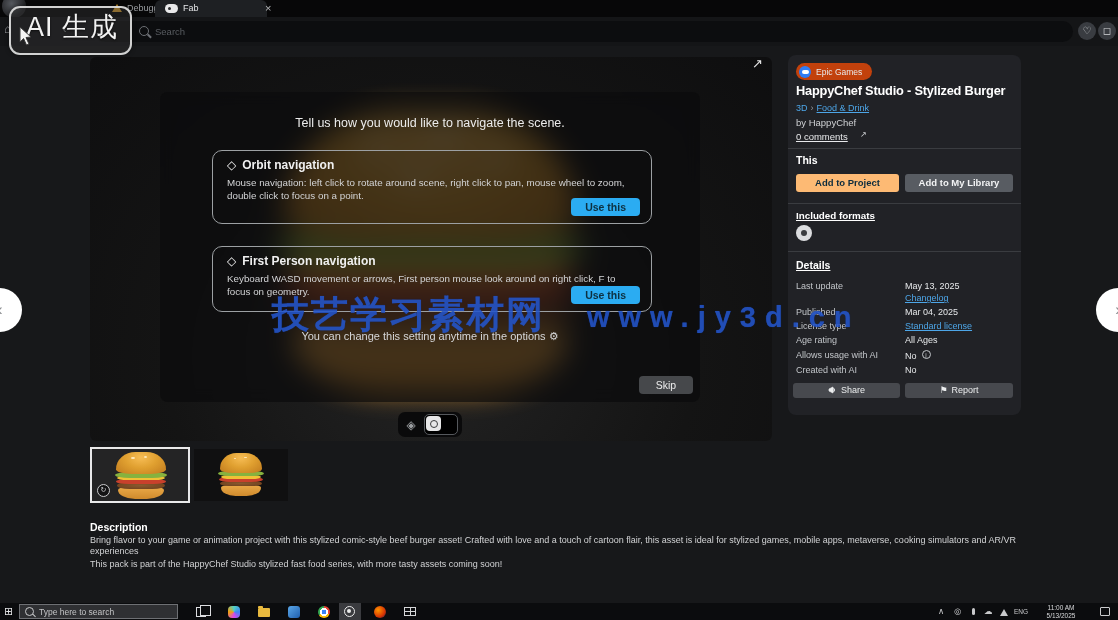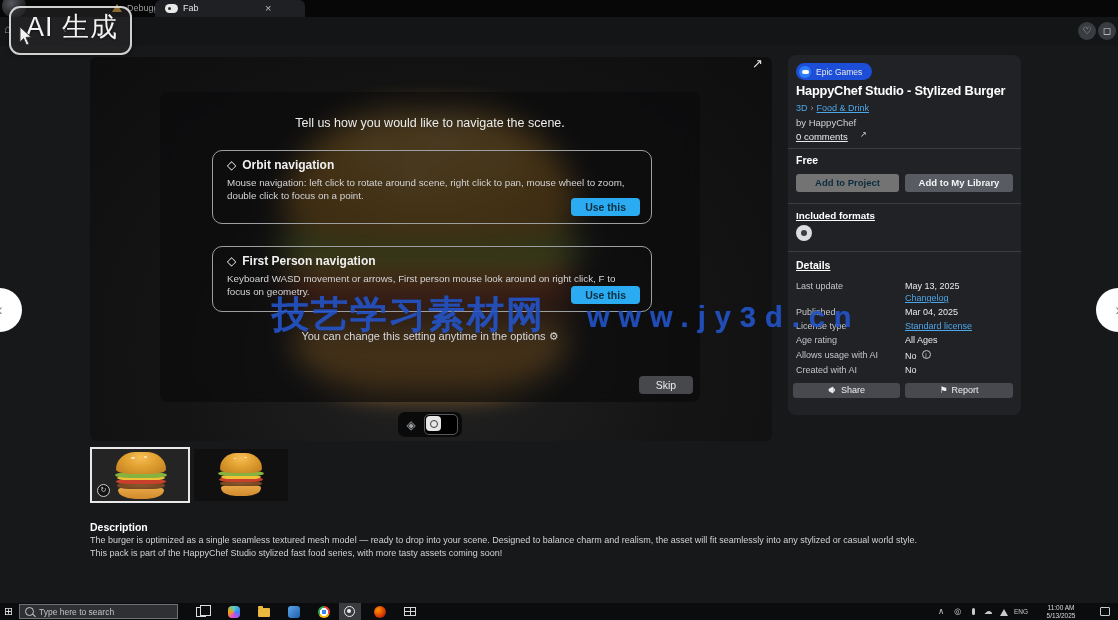--- a/index.html
+++ b/index.html
@@ -9,21 +9,21 @@
     font-family:"Liberation Sans","DejaVu Sans",sans-serif;
     -webkit-font-smoothing:antialiased;
   }
   .abs{position:absolute;}
 
   
   .tabstrip{left:0;top:0;width:1118px;height:17px;background:#070708;z-index:10;}
   .app-logo{left:2px;top:-6px;width:24px;height:24px;border-radius:50%;background:radial-gradient(circle at 40% 40%,#55585e,#232427 65%);}
   .warn-tri{left:112px;top:4px;width:0;height:0;border-left:5px solid transparent;border-right:5px solid transparent;border-bottom:8px solid #e0a432;}
   .tab1-label{left:127px;top:3px;font-size:9px;color:#9a9da1;}
-  .tab2{left:155px;top:0;width:150px;height:17px;background:#1e2023;border-radius:6px 6px 0 0;z-index:11;}
+  .tab2{left:155px;top:0;width:112px;height:17px;background:#1e2023;border-radius:6px 6px 0 0;z-index:11;}
   .fab-logo{left:10px;top:4px;width:13px;height:9px;background:#e9e9ea;border-radius:5px;}
   .fab-logo:after{content:"";position:absolute;left:3px;top:3px;width:3px;height:3px;border-radius:50%;background:#2c2d30;}
   .tab2-label{left:28px;top:3px;font-size:9px;color:#e4e5e7;}
   .tab-close{left:110px;top:2px;font-size:11px;color:#b6b8bb;line-height:12px;}
   .toolbar{left:0;top:17px;width:1118px;height:29px;background:#141517;z-index:10;}
   .home-glyph{left:4px;top:5px;font-size:12px;color:#9a9da1;}
   .back-glyph{left:62px;top:3px;font-size:14px;color:#8d9094;}
   .search-pill{left:95px;top:4px;width:978px;height:21px;background:#0c0d0f;border-radius:11px;}
   .search-mag{left:44px;top:5px;width:8px;height:8px;border:1.6px solid #6d7075;border-radius:50%;}
   .search-mag:after{content:"";position:absolute;left:7px;top:8px;width:5px;height:1.6px;background:#6d7075;transform:rotate(45deg);}
@@ -64,36 +64,36 @@
   .vctrl{left:398px;top:412px;width:64px;height:25px;background:#0a0a0b;border-radius:7px;z-index:4;display:flex;align-items:center;gap:4px;padding:0 4px;box-sizing:border-box;}
   .vctrl-dia{width:18px;height:18px;color:#9b9ea1;font-size:12px;text-align:center;line-height:18px;}
   .vtoggle{width:32px;height:19px;background:#000;border:1px solid #55585c;border-radius:5px;position:relative;}
   .vknob{position:absolute;left:1px;top:1px;width:15px;height:15px;background:#e7e7e8;border-radius:4px;}
   .vknob:after{content:"";position:absolute;left:3.5px;top:3.5px;width:8px;height:8px;border:1.4px solid #3a3b3d;border-radius:50%;box-sizing:border-box;}
 
   .car-circle{top:288px;width:44px;height:44px;border-radius:50%;background:#ffffff;z-index:6;color:#8b8d90;font-size:16px;text-align:center;line-height:44px;}
 
   
   .sidebar{left:788px;top:55px;width:233px;height:360px;background:#212226;border-radius:8px;z-index:2;}
-  .chip{left:8px;top:8px;height:17px;background:#1d4ed8;border-radius:9px;display:flex;align-items:center;gap:5px;padding:0 10px 0 3px;}
+  .chip{left:8px;top:8px;height:17px;background:#c2410c;border-radius:9px;display:flex;align-items:center;gap:5px;padding:0 10px 0 3px;}
   .chip-ico{width:12px;height:12px;border-radius:50%;background:#2f7df6;position:relative;}
   .chip-ico:after{content:"";position:absolute;left:2.5px;top:4px;width:7px;height:4px;background:#fff;border-radius:3px;}
   .chip-label{font-size:8.5px;color:#e8e9ea;}
   .sb-title{left:8px;top:28px;width:222px;font-size:12.8px;font-weight:bold;color:#fff;letter-spacing:-.2px;}
   .sb-crumb{left:8px;top:48px;font-size:9px;}
   .crumb-link{color:#4da6e8;}
   .crumb-leaf{color:#4da6e8;text-decoration:underline;}
   .crumb-sep{color:#9a9da0;margin:0 3px;}
   .sb-seller{left:8px;top:62px;font-size:9.5px;color:#cfd1d4;}
   .sb-comments{left:8px;top:76px;font-size:9.5px;color:#e8e9eb;text-decoration:underline;}
   .sb-ext{left:72px;top:75px;font-size:8px;color:#cfd1d4;}
   .sb-div{left:0;width:233px;height:1px;background:#3a3c40;}
   .sb-free{left:8px;top:99px;font-size:10.5px;font-weight:bold;color:#fff;}
   .sb-btn{top:119px;height:18px;border-radius:3px;font-size:9.5px;font-weight:bold;text-align:center;line-height:18px;}
-  .btn-blue{left:8px;width:103px;background:#737373;color:#0b2b3d;}
+  .btn-blue{left:8px;width:103px;background:#fdba74;color:#0b2b3d;}
   .btn-gray{left:117px;width:108px;background:#585c62;color:#f2f3f4;}
   .sb-h{left:8px;font-size:9.8px;font-weight:bold;color:#fff;text-decoration:underline;}
   .fmt-ico{left:8px;top:170px;width:16px;height:16px;border-radius:50%;background:#dcdddf;}
   .fmt-ico:after{content:"";position:absolute;left:5px;top:5px;width:6px;height:6px;border-radius:50%;background:#3b3d40;}
   .drow-label{left:8px;font-size:9px;color:#c2c5c9;position:absolute;}
   .drow-value{left:117px;font-size:9px;color:#e6e8ea;position:absolute;}
   .d-link{color:#4da6e8;text-decoration:underline;}
   .info-ico{display:inline-block;width:9px;height:9px;border:1px solid #c2c5c9;border-radius:50%;font-size:6.5px;line-height:9px;text-align:center;color:#c2c5c9;margin-left:5px;vertical-align:1px;box-sizing:border-box;}
   .sb-action{top:328px;height:15px;background:#47494e;border-radius:3px;color:#eceeef;font-size:9px;text-align:center;line-height:15px;}
   .share-btn{left:5px;width:107px;}
@@ -152,20 +152,24 @@
   <div class="abs tab2">
     <div class="abs fab-logo"></div>
     <div class="abs tab2-label">Fab</div>
     <div class="abs tab-close">×</div>
   </div>
 </div>
 
 <div class="abs toolbar">
   <div class="abs home-glyph">⌂</div>
   <div class="abs back-glyph">‹</div>
+  <div class="abs search-pill">
+    <div class="abs search-mag"></div>
+    <div class="abs search-hint">Search</div>
+  </div>
   <div class="abs top-circle" style="left:1078px;"><span>♡</span></div>
   <div class="abs top-circle" style="left:1098px;"><span>◻</span></div>
 </div>
 
 <div class="abs ai-box"></div>
 <div class="abs ai-text">AI 生成</div>
 <svg class="abs ai-cursor" width="15" height="20" viewBox="0 0 15 20">
   <path d="M2 1 L13 11 L8 11.5 L11 18 L8.5 19 L5.6 12.6 L2 16 Z" fill="#f5f5f5" stroke="#3a3a3a" stroke-width="1"></path>
 </svg>
 
@@ -221,21 +225,21 @@
   </div>
   <div class="abs sb-title">HappyChef Studio - Stylized Burger</div>
   <div class="abs sb-crumb">
     <span class="crumb-link">3D</span><span class="crumb-sep">›</span><span class="crumb-leaf">Food &amp; Drink</span>
   </div>
   <div class="abs sb-seller">by HappyChef</div>
   <div class="abs sb-comments">0 comments</div>
   <div class="abs sb-ext">↗</div>
 
   <div class="abs sb-div" style="top:93px;"></div>
-  <div class="abs sb-free">Free</div>
+  <div class="abs sb-free">This</div>
   <div class="abs sb-btn btn-blue">Add to Project</div>
   <div class="abs sb-btn btn-gray">Add to My Library</div>
 
   <div class="abs sb-div" style="top:148px;"></div>
   <div class="abs sb-h" style="top:155px;">Included formats</div>
   <div class="abs fmt-ico"></div>
 
   <div class="abs sb-div" style="top:196px;"></div>
   <div class="abs sb-h" style="top:204px;font-size:10.5px;">Details</div>
 
@@ -284,21 +288,21 @@
     <div class="b-cheese"></div>
       <div class="b-lettuce"></div>
       <div class="b-top"></div>
     <div class="b-seed" style="left:34%;top:12%;"></div>
       <div class="b-seed" style="left:56%;top:10%;"></div>
   </div>
 </div>
 
 <div class="abs desc-h">Description</div>
 <div class="abs desc-body">
-  <p>The burger is optimized as a single seamless textured mesh model — ready to drop into your scene. Designed to balance charm and realism, the asset will fit seamlessly into any stylized or casual world style.</p>
+  <p>Bring flavor to your game or animation project with this stylized comic-style beef burger asset! Crafted with love and a touch of cartoon flair, this asset is ideal for stylized games, mobile apps, metaverse, cooking simulators and AR/VR experiences</p>
   <p>This pack is part of the HappyChef Studio stylized fast food series, with more tasty assets coming soon!</p>
 </div>
 <div class="abs tech-h">Technical details</div>
 
 <div class="abs wm">
   <span class="wm-cjk">技艺学习素材网</span>
   <span class="wm-url">www.jy3d.cn</span>
 </div>
 
 <div class="abs taskbar">

